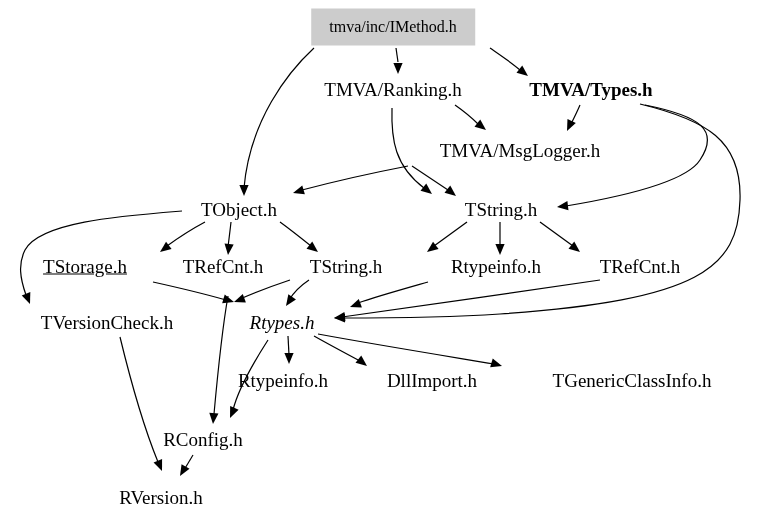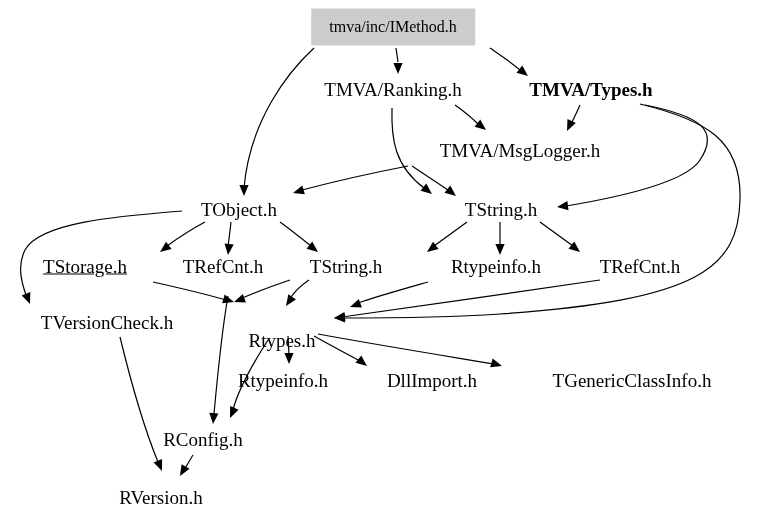--- a/index.html
+++ b/index.html
@@ -118,21 +118,21 @@
       <div class="node" style="left: 591px; top: 89px; font-weight: bold;">TMVA/Types.h</div>
       <div class="node" style="left: 520px; top: 150px;">TMVA/MsgLogger.h</div>
       <div class="node" style="left: 239px; top: 209px;">TObject.h</div>
       <div class="node" style="left: 501px; top: 209px;">TString.h</div>
       <div class="node" style="left: 85px; top: 266px; text-decoration: underline;">TStorage.h</div>
       <div class="node" style="left: 223px; top: 266px;">TRefCnt.h</div>
       <div class="node" style="left: 346px; top: 266px;">TString.h</div>
       <div class="node" style="left: 496px; top: 266px;">Rtypeinfo.h</div>
       <div class="node" style="left: 640px; top: 266px;">TRefCnt.h</div>
       <div class="node" style="left: 107px; top: 322px;">TVersionCheck.h</div>
-      <div class="node" style="left: 282px; top: 340px;">Rtypes.h</div>
+      <div class="node" style="left: 282px; top: 322px; font-style: italic;">Rtypes.h</div>
       <div class="node" style="left: 283px; top: 380px;">Rtypeinfo.h</div>
       <div class="node" style="left: 432px; top: 380px;">DllImport.h</div>
       <div class="node" style="left: 632px; top: 380px;">TGenericClassInfo.h</div>
       <div class="node" style="left: 203px; top: 439px;">RConfig.h</div>
       <div class="node" style="left: 161px; top: 497px;">RVersion.h</div>
     </div>
 
 </div>
 
 </body></html>

